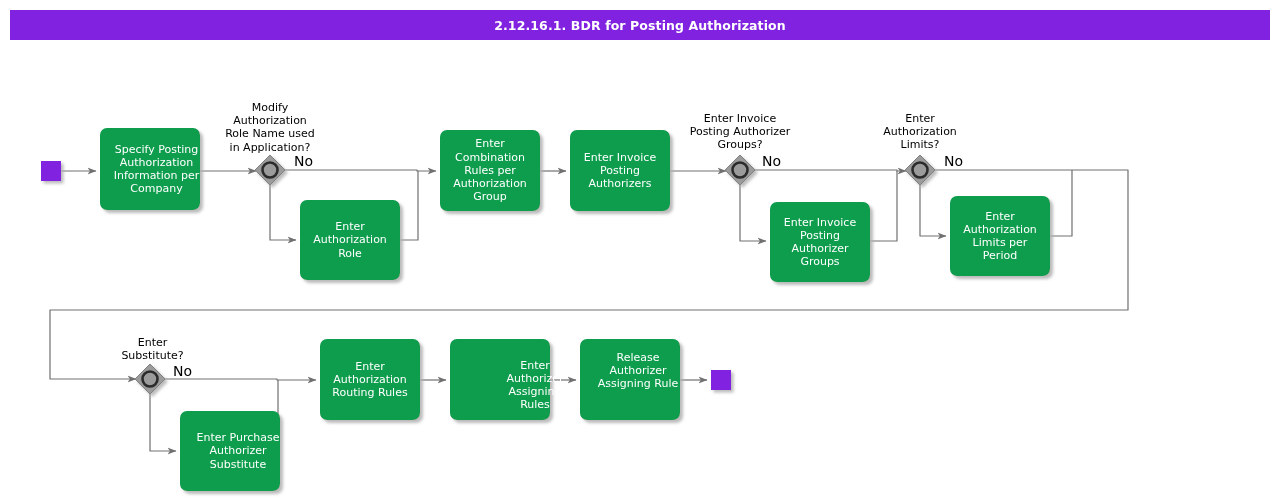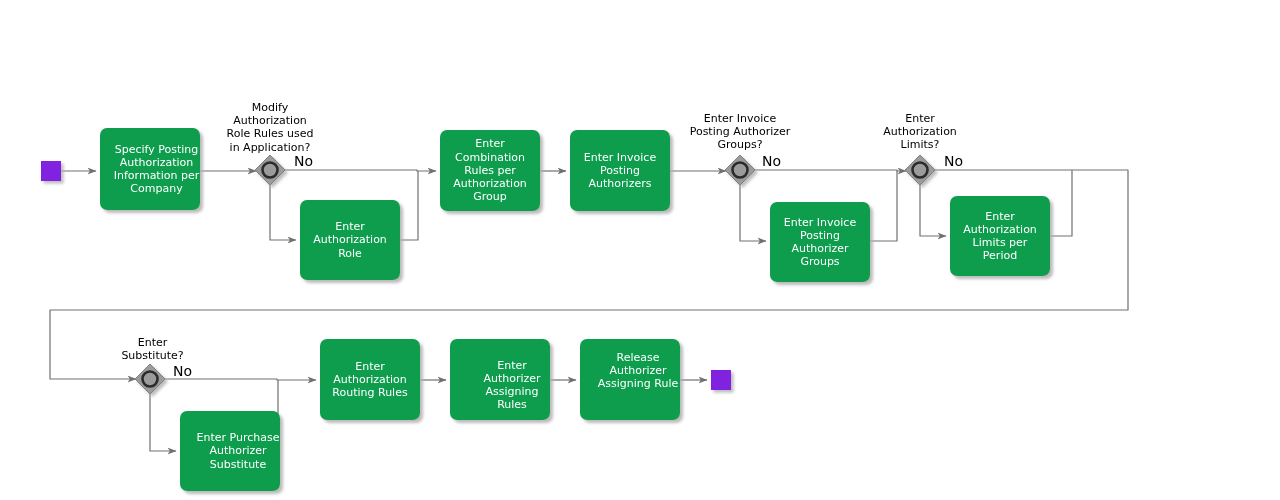--- a/index.html
+++ b/index.html
@@ -135,20 +135,23 @@
         <circle cx="740" cy="170" r="7.5" fill="none" stroke="#2b2b2b" stroke-width="2.6"></circle>
         <path d="M 920 155 L 935 170 L 920 185 L 905 170 Z" fill="#9b9b9b" stroke="#808080" stroke-width="1" filter="url(#smallshadow)"></path>
         <circle cx="920" cy="170" r="7.5" fill="none" stroke="#2b2b2b" stroke-width="2.6"></circle>
         <path d="M 150 364 L 165 379 L 150 394 L 135 379 Z" fill="#9b9b9b" stroke="#808080" stroke-width="1" filter="url(#smallshadow)"></path>
         <circle cx="150" cy="379" r="7.5" fill="none" stroke="#2b2b2b" stroke-width="2.6"></circle>
         <rect x="41" y="161" width="20" height="20" fill="#8122e0" filter="url(#smallshadow)"></rect>
         <rect x="711" y="370" width="20" height="20" fill="#8122e0" filter="url(#smallshadow)"></rect>
       </g>
   </svg>
 
+  <div class="title-bar" style="background: rgb(129, 34, 224);">
+    <span class="title-bar-text" style="color: rgb(255, 255, 255);">2.12.16.1. BDR for Posting Authorization</span>
+  </div>
 
   <div id="layer-text">
       <div class="task-label" style="left: 100px; top: 128px; width: 113px; height: 82px; color: rgb(255, 255, 255);">Specify Posting
 Authorization
 Information per
 Company</div>
       <div class="task-label" style="left: 300px; top: 200px; width: 100px; height: 80px; color: rgb(255, 255, 255);">Enter
 Authorization
 Role</div>
       <div class="task-label" style="left: 440px; top: 130px; width: 100px; height: 81px; color: rgb(255, 255, 255);">Enter
@@ -166,28 +169,28 @@
       <div class="task-label" style="left: 950px; top: 196px; width: 100px; height: 80px; color: rgb(255, 255, 255);">Enter
 Authorization
 Limits per
 Period</div>
       <div class="task-label" style="left: 188px; top: 411px; width: 100px; height: 80px; color: rgb(255, 255, 255);">Enter Purchase
 Authorizer
 Substitute</div>
       <div class="task-label" style="left: 320px; top: 339px; width: 100px; height: 81px; color: rgb(255, 255, 255);">Enter
 Authorization
 Routing Rules</div>
-      <div class="task-label" style="left: 450px; top: 339px; width: 100px; height: 92px; color: rgb(255, 255, 255); padding-left: 24px;">Enter Authorizer
+      <div class="task-label" style="left: 473px; top: 339px; width: 100px; height: 92px; color: rgb(255, 255, 255); padding-left: 24px;">Enter Authorizer
 Assigning Rules</div>
       <div class="task-label" style="left: 588px; top: 339px; width: 100px; height: 63px; color: rgb(255, 255, 255);">Release
 Authorizer
 Assigning Rule</div>
       <div class="gw-label" style="left: 205px; top: 101px; width: 130px;">Modify
 Authorization
-Role Rules used
+Role Name used
 in Application?</div>
       <div class="branch-label" style="left: 294px; top: 155px;">No</div>
       <div class="gw-label" style="left: 670px; top: 112px; width: 140px;">Enter Invoice
 Posting Authorizer
 Groups?</div>
       <div class="branch-label" style="left: 762px; top: 155px;">No</div>
       <div class="gw-label" style="left: 855px; top: 112px; width: 130px;">Enter
 Authorization
 Limits?</div>
       <div class="branch-label" style="left: 944px; top: 155px;">No</div>

